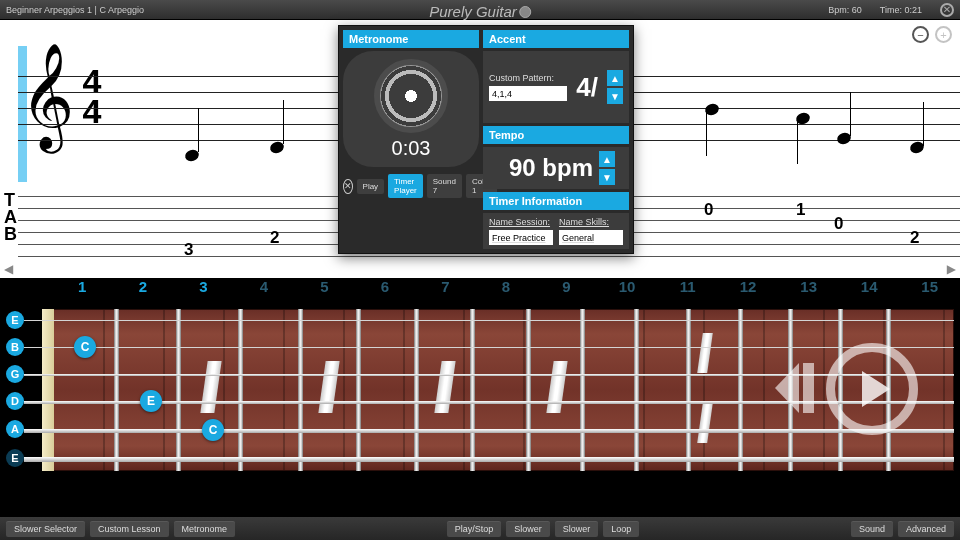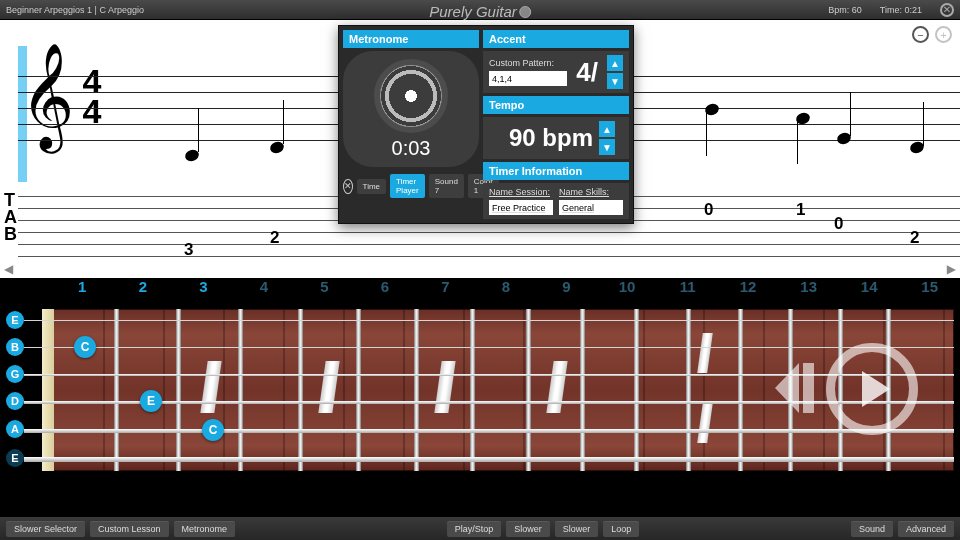--- a/index.html
+++ b/index.html
@@ -97,21 +97,21 @@
   .dial{
     width:74px;height:74px;border-radius:50%;
     background:radial-gradient(circle at center,#fff 0 6px,#3c3c3c 6px 22px,#bbb 22px 26px,#3c3c3c 26px 30px,#999 30px 33px,#3c3c3c 33px 40px,#333 40px);
     border:6px solid #4c4c4c;
   }
   .timer-readout{color:#fff;font-size:20px;margin-top:4px;}
   .m-btnrow{display:flex;gap:4px;background:#2a2a2a;padding:4px 0 0;align-items:center;}
   .m-close{width:15px;height:15px;border:1.5px solid #ccc;border-radius:50%;display:flex;align-items:center;justify-content:center;font-size:9px;color:#ccc;cursor:pointer;}
   .m-chip{background:#3e3e3e;color:#ddd;font-size:8px;padding:3px 6px;border-radius:2px;cursor:pointer;}
   .m-chip.active{background:#1aa9e1;color:#fff;}
-  .accent-box{background:#3c3c3c;padding:4px 6px;display:flex;gap:6px;align-items:center;}
+  .accent-box{background:#3c3c3c;padding:19px 6px;display:flex;gap:6px;align-items:center;}
   .accent-left{display:flex;flex-direction:column;gap:3px;font-size:9px;color:#ddd;flex:1;}
   .accent-input{background:#fff;color:#000;font-size:9px;height:15px;padding:0 3px;border:none;width:100%;}
   .big-frac{color:#fff;font-size:26px;font-weight:bold;margin:0 3px;}
   .arrows{display:flex;flex-direction:column;gap:2px;}
   .arrow{width:16px;height:16px;background:#1aa9e1;display:flex;align-items:center;justify-content:center;font-size:10px;cursor:pointer;}
   .tempo-box{background:#3c3c3c;padding:4px 14px;display:flex;align-items:center;gap:6px;}
   .tempo-read{color:#fff;font-size:24px;font-weight:bold;flex:1;text-align:right;}
   .info-box{background:#3c3c3c;padding:4px 6px;display:flex;gap:6px;font-size:9px;color:#ddd;}
   .info-col{flex:1;display:flex;flex-direction:column;gap:3px;text-decoration:underline;}
   
@@ -327,21 +327,21 @@
 
 <div class="metro-panel">
   <div class="m-col m-left">
     <div class="m-head">Metronome</div>
     <div class="dial-box m-body">
       <div class="dial"></div>
       <div class="timer-readout">0:03</div>
     </div>
     <div class="m-btnrow">
       <span class="m-close">✕</span>
-      <span class="m-chip">Time</span>
+      <span class="m-chip">Play</span>
       <span class="m-chip active">Timer Player</span>
       <span class="m-chip">Sound 7</span>
       <span class="m-chip">Color 1</span>
     </div>
   </div>
   <div class="m-col m-right">
     <div class="m-head">Accent</div>
     <div class="accent-box m-body">
       <div class="accent-left">
         <span>Custom Pattern:</span>

